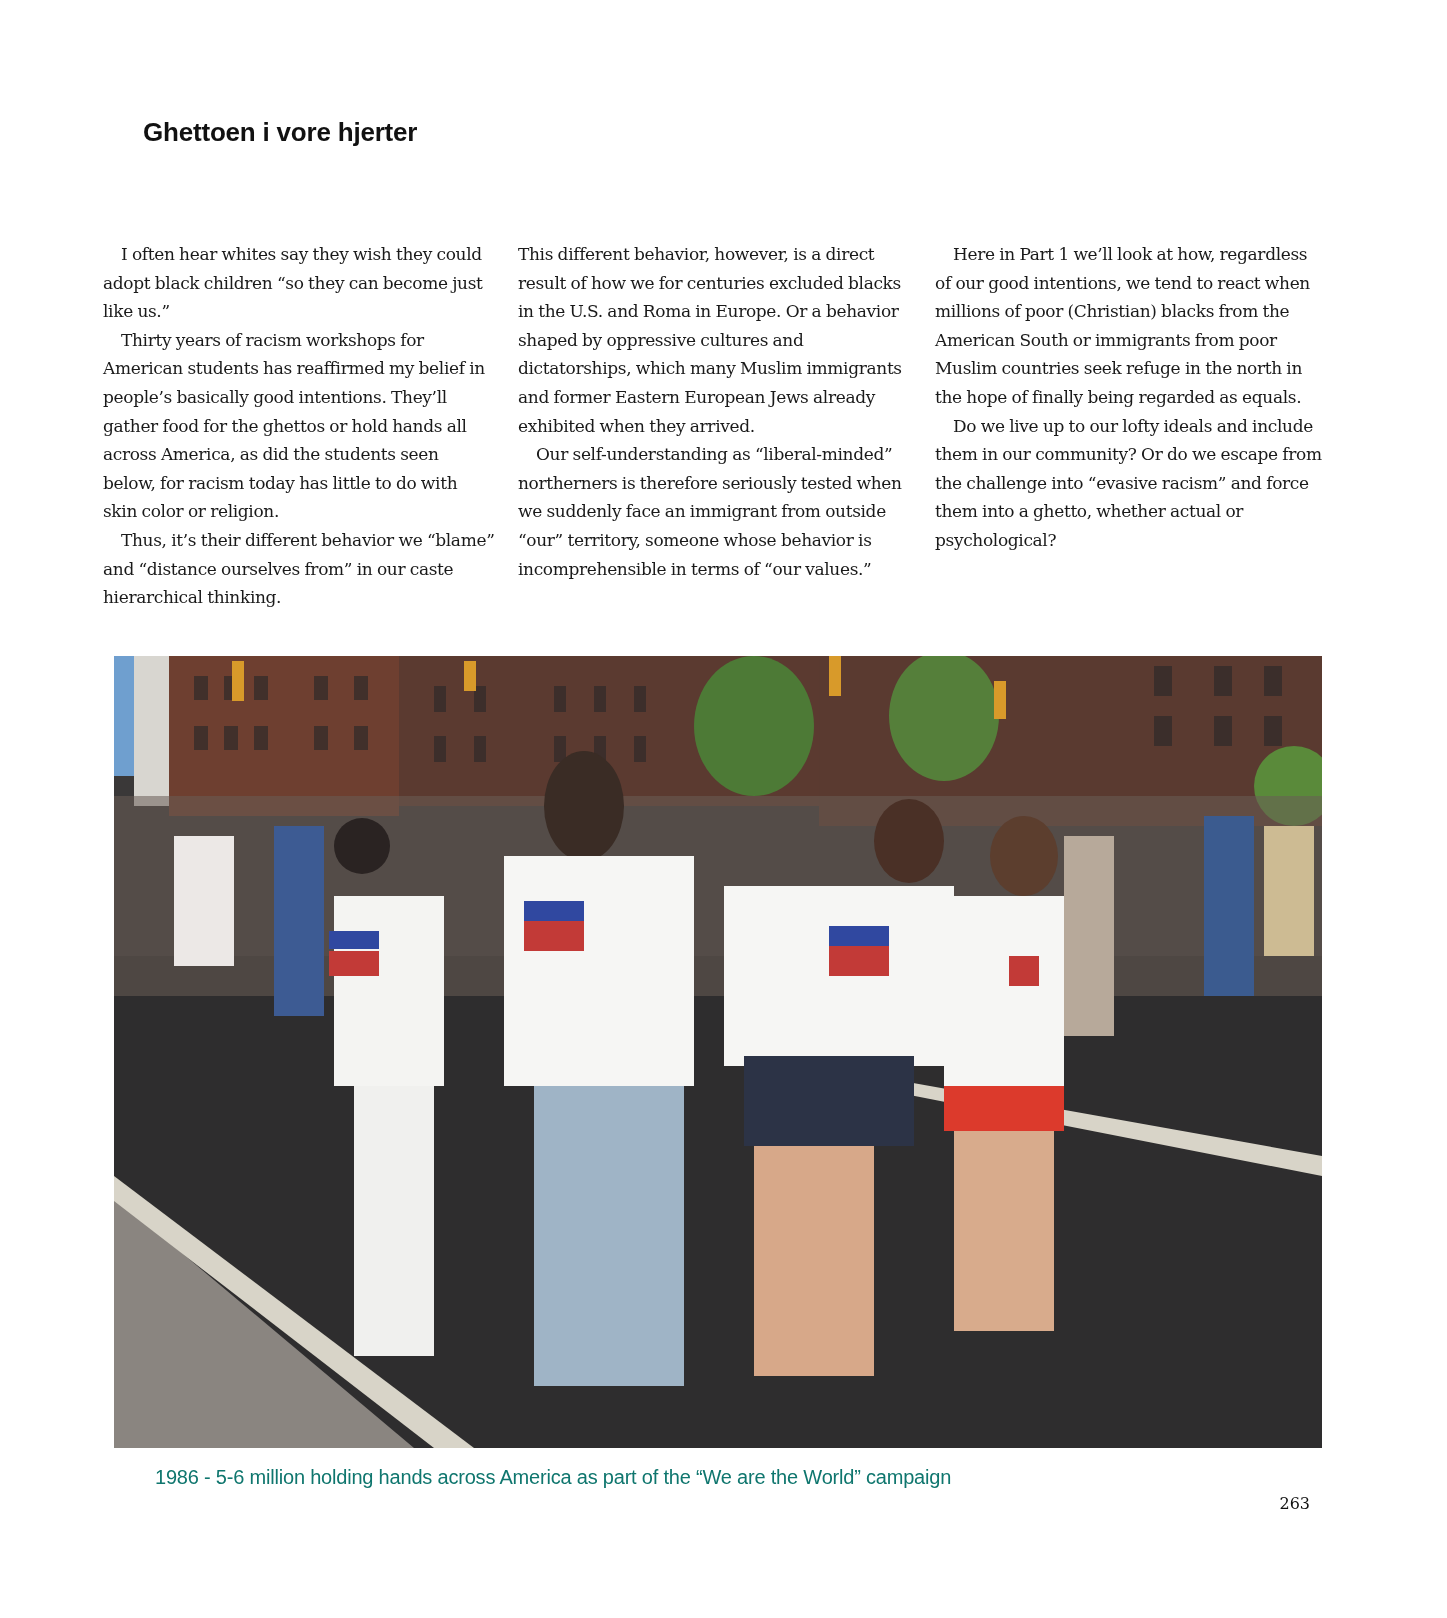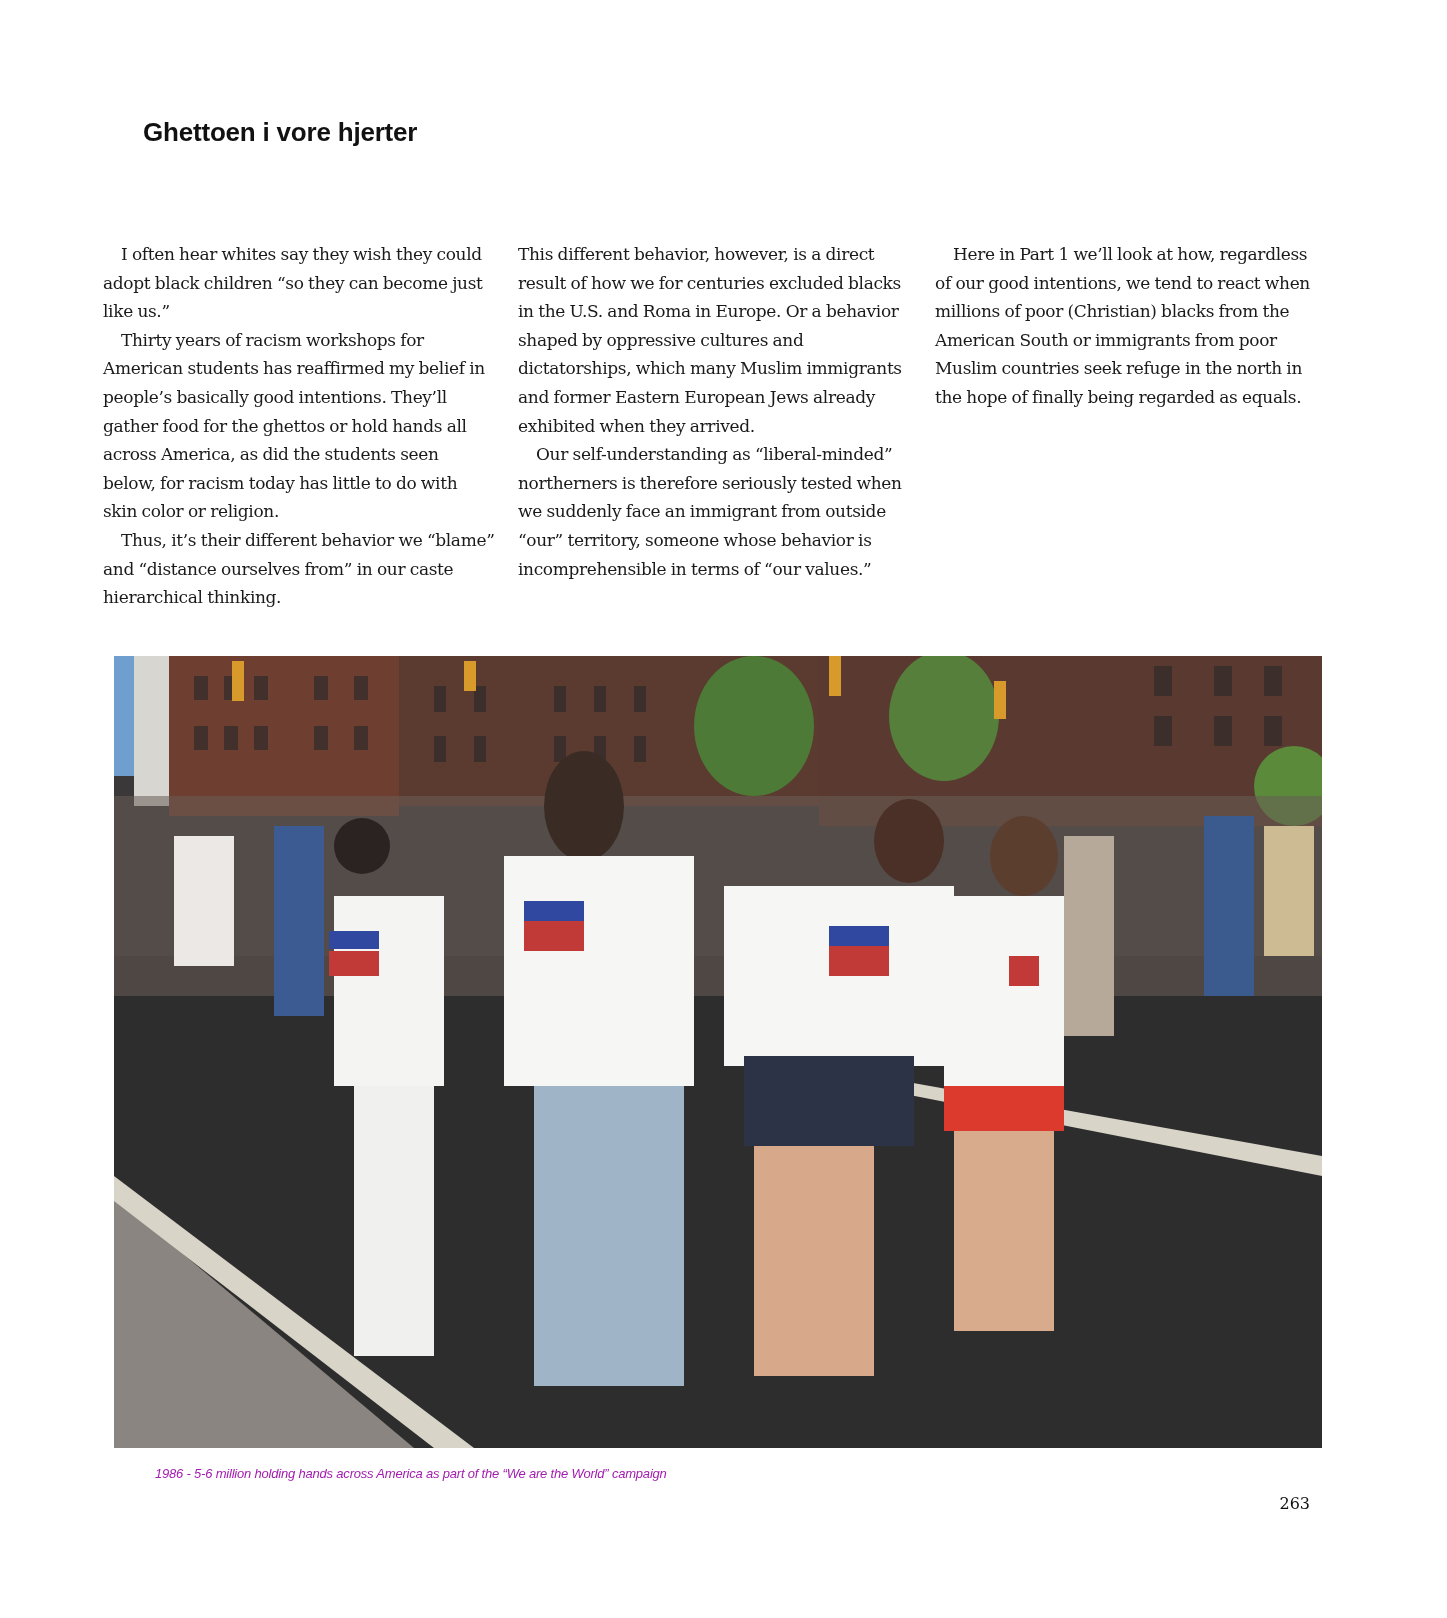--- a/index.html
+++ b/index.html
@@ -19,23 +19,22 @@
     .col1 { left: 103px; }
     .col2 { left: 518px; }
     .col3 { left: 935px; }
     .photo {
       position: absolute; left: 114px; top: 656px; width: 1208px; height: 792px;
       overflow: hidden; background: #3a3838;
     }
     .photo svg { display: block; width: 100%; height: 100%; }
     .caption {
       position: absolute; left: 155px; top: 1466px;
-      font-family: "Liberation Sans", sans-serif; font-size: 13px; color: #a21caf;
+      font-family: "Liberation Sans", sans-serif; font-size: 20px; color: #0f766e;
       letter-spacing: -0.2px;
-      font-style: italic;
     }
     .page-number {
       position: absolute; right: 137px; top: 1494px;
       font-family: "DejaVu Serif", serif; font-size: 16px; color: #111;
     }
   </style>
 </head>
 <body>
 
 <h1 class="heading">Ghettoen i vore hjerter</h1>
@@ -46,20 +45,21 @@
   <p>Thus, it’s their different behavior we “blame” and “distance ourselves from” in our caste hierarchical thinking.</p>
 </div>
 
 <div class="col col2">
   <p class="noindent">This different behavior, however, is a direct result of how we for centuries excluded blacks in the U.S. and Roma in Europe. Or a behavior shaped by oppressive cultures and dictatorships, which many Muslim immigrants and former Eastern European Jews already exhibited when they arrived.</p>
   <p>Our self-understanding as “liberal-minded” northerners is therefore seriously tested when we suddenly face an immigrant from outside “our” territory, someone whose behavior is incomprehensible in terms of “our values.”</p>
 </div>
 
 <div class="col col3">
   <p>Here in Part 1 we’ll look at how, regardless of our good intentions, we tend to react when millions of poor (Christian) blacks from the American South or immigrants from poor Muslim countries seek refuge in the north in the hope of finally being regarded as equals.</p>
+  <p>Do we live up to our lofty ideals and include them in our community? Or do we escape from the challenge into “evasive racism” and force them into a ghetto, whether actual or psychological?</p>
 </div>
 
 <div class="photo" title="Young women in white T-shirts holding hands on a city street, crowd and brick buildings behind">
   <svg viewBox="0 0 1208 792" preserveAspectRatio="none">
 
     <rect x="0" y="0" width="40" height="120" fill="#6f9fcf"></rect>
 
     <rect x="20" y="0" width="40" height="150" fill="#d8d6d0"></rect>
     <rect x="55" y="0" width="230" height="160" fill="#6e3f30"></rect>
     <rect x="285" y="0" width="420" height="150" fill="#5b3a30"></rect>

